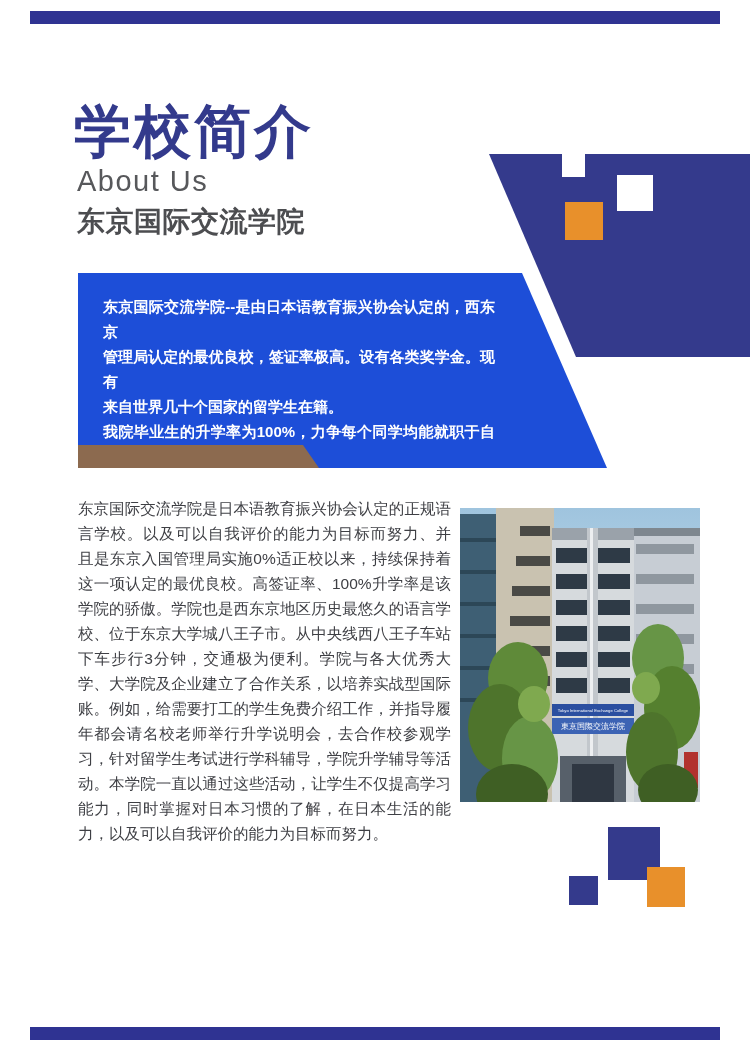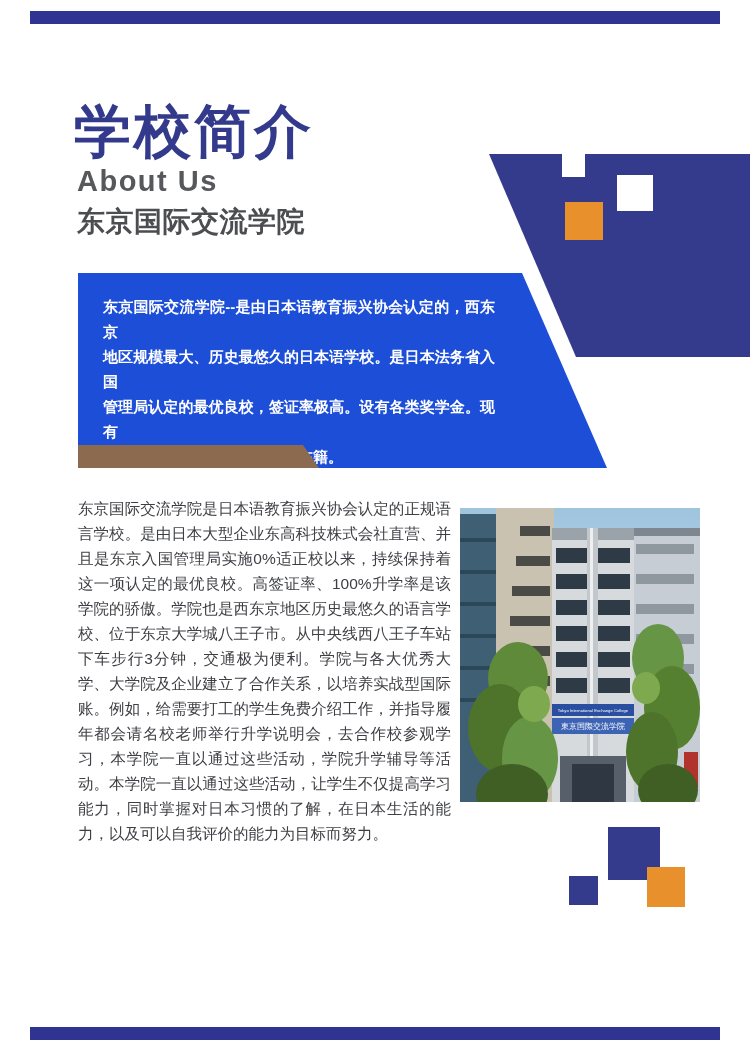--- a/index.html
+++ b/index.html
@@ -10,21 +10,21 @@
   .bar { position:absolute; left:30px; width:690px; height:13px; background:#2F3392; }
   .bar-top { top:11px; }
   .bar-bottom { top:1027px; }
 
   .title-cn {
     position:absolute; left:74px; top:101px; font-size:57px; line-height:60px;
     font-weight:bold; color:#333A8C; letter-spacing:3px; white-space:nowrap;
   }
   .title-en {
     position:absolute; left:77px; top:166px; font-size:29px; line-height:30px;
-    font-weight:bold; color:#57585B; letter-spacing:1.5px; white-space:nowrap;
+    font-weight:normal; color:#57585B; letter-spacing:1.5px; white-space:nowrap;
   }
   .school-name {
     position:absolute; left:77px; top:205px; font-size:28px; line-height:34px;
     font-weight:bold; color:#4C4D50; letter-spacing:0.5px; white-space:nowrap;text-align:right;
   }
 
   .corner-deco { position:absolute; left:489px; top:154px; width:261px; height:203px; }
 
   .banner {
     position:absolute; left:78px; top:273px; width:529px; height:195px;
@@ -72,41 +72,40 @@
   <svg class="corner-deco" viewBox="0 0 261 203" aria-hidden="true">
     <polygon points="0,0 261,0 261,203 87,203" fill="#343A8C"></polygon>
     <rect x="73" y="0" width="23" height="23" fill="#ffffff"></rect>
     <rect x="128" y="21" width="36" height="36" fill="#ffffff"></rect>
     <rect x="76" y="48" width="38" height="38" fill="#E8902B"></rect>
   </svg>
 
   <div class="banner">
     <div class="banner-text">
       <div class="jline">东京国际交流学院--是由日本语教育振兴协会认定的，西东京</div>
-      <div class="jline">地区规模最大、历史最悠久的日本语学校。是日本法务省入国</div>
       <div class="jline">管理局认定的最优良校，签证率极高。设有各类奖学金。现有</div>
       <div class="lline">来自世界几十个国家的留学生在籍。</div>
       <div class="jline">我院毕业生的升学率为100%，力争每个同学均能就职于自己</div>
       <div class="jline">希望的企业或考入自己理想的学校，是我院坚不可摧的信念。</div>
     </div>
   </div>
   <div class="brown-strip"></div>
 
   <div class="about">
     <div class="jline">东京国际交流学院是日本语教育振兴协会认定的正规语</div>
-    <div class="jline">言学校。是由日本大型企业东高科技株式会社直营、并</div>
+    <div class="jline">言学校。以及可以自我评价的能力为目标而努力、并</div>
     <div class="jline">且是东京入国管理局实施0%适正校以来，持续保持着</div>
     <div class="jline">这一项认定的最优良校。高签证率、100%升学率是该</div>
     <div class="jline">学院的骄傲。学院也是西东京地区历史最悠久的语言学</div>
     <div class="jline">校、位于东京大学城八王子市。从中央线西八王子车站</div>
     <div class="jline">下车步行3分钟，交通极为便利。学院与各大优秀大</div>
     <div class="jline">学、大学院及企业建立了合作关系，以培养实战型国际</div>
     <div class="jline">账。例如，给需要打工的学生免费介绍工作，并指导履</div>
     <div class="jline">年都会请名校老师举行升学说明会，去合作校参观学</div>
-    <div class="jline">习，本学院一直以通过这些活动，学院升学辅导等活</div>
+    <div class="jline">习，针对留学生考试进行学科辅导，学院升学辅导等活</div>
     <div class="jline">动。本学院一直以通过这些活动，让学生不仅提高学习</div>
     <div class="jline">能力，同时掌握对日本习惯的了解，在日本生活的能</div>
     <div class="lline">力，以及可以自我评价的能力为目标而努力。</div>
   </div>
 
   <svg class="photo" viewBox="0 0 240 294" aria-hidden="true">
     <defs>
       <linearGradient id="sky" x1="0" y1="0" x2="0" y2="1">
         <stop offset="0" stop-color="#9FC4DE"></stop>
         <stop offset="1" stop-color="#E9F3F9"></stop>

